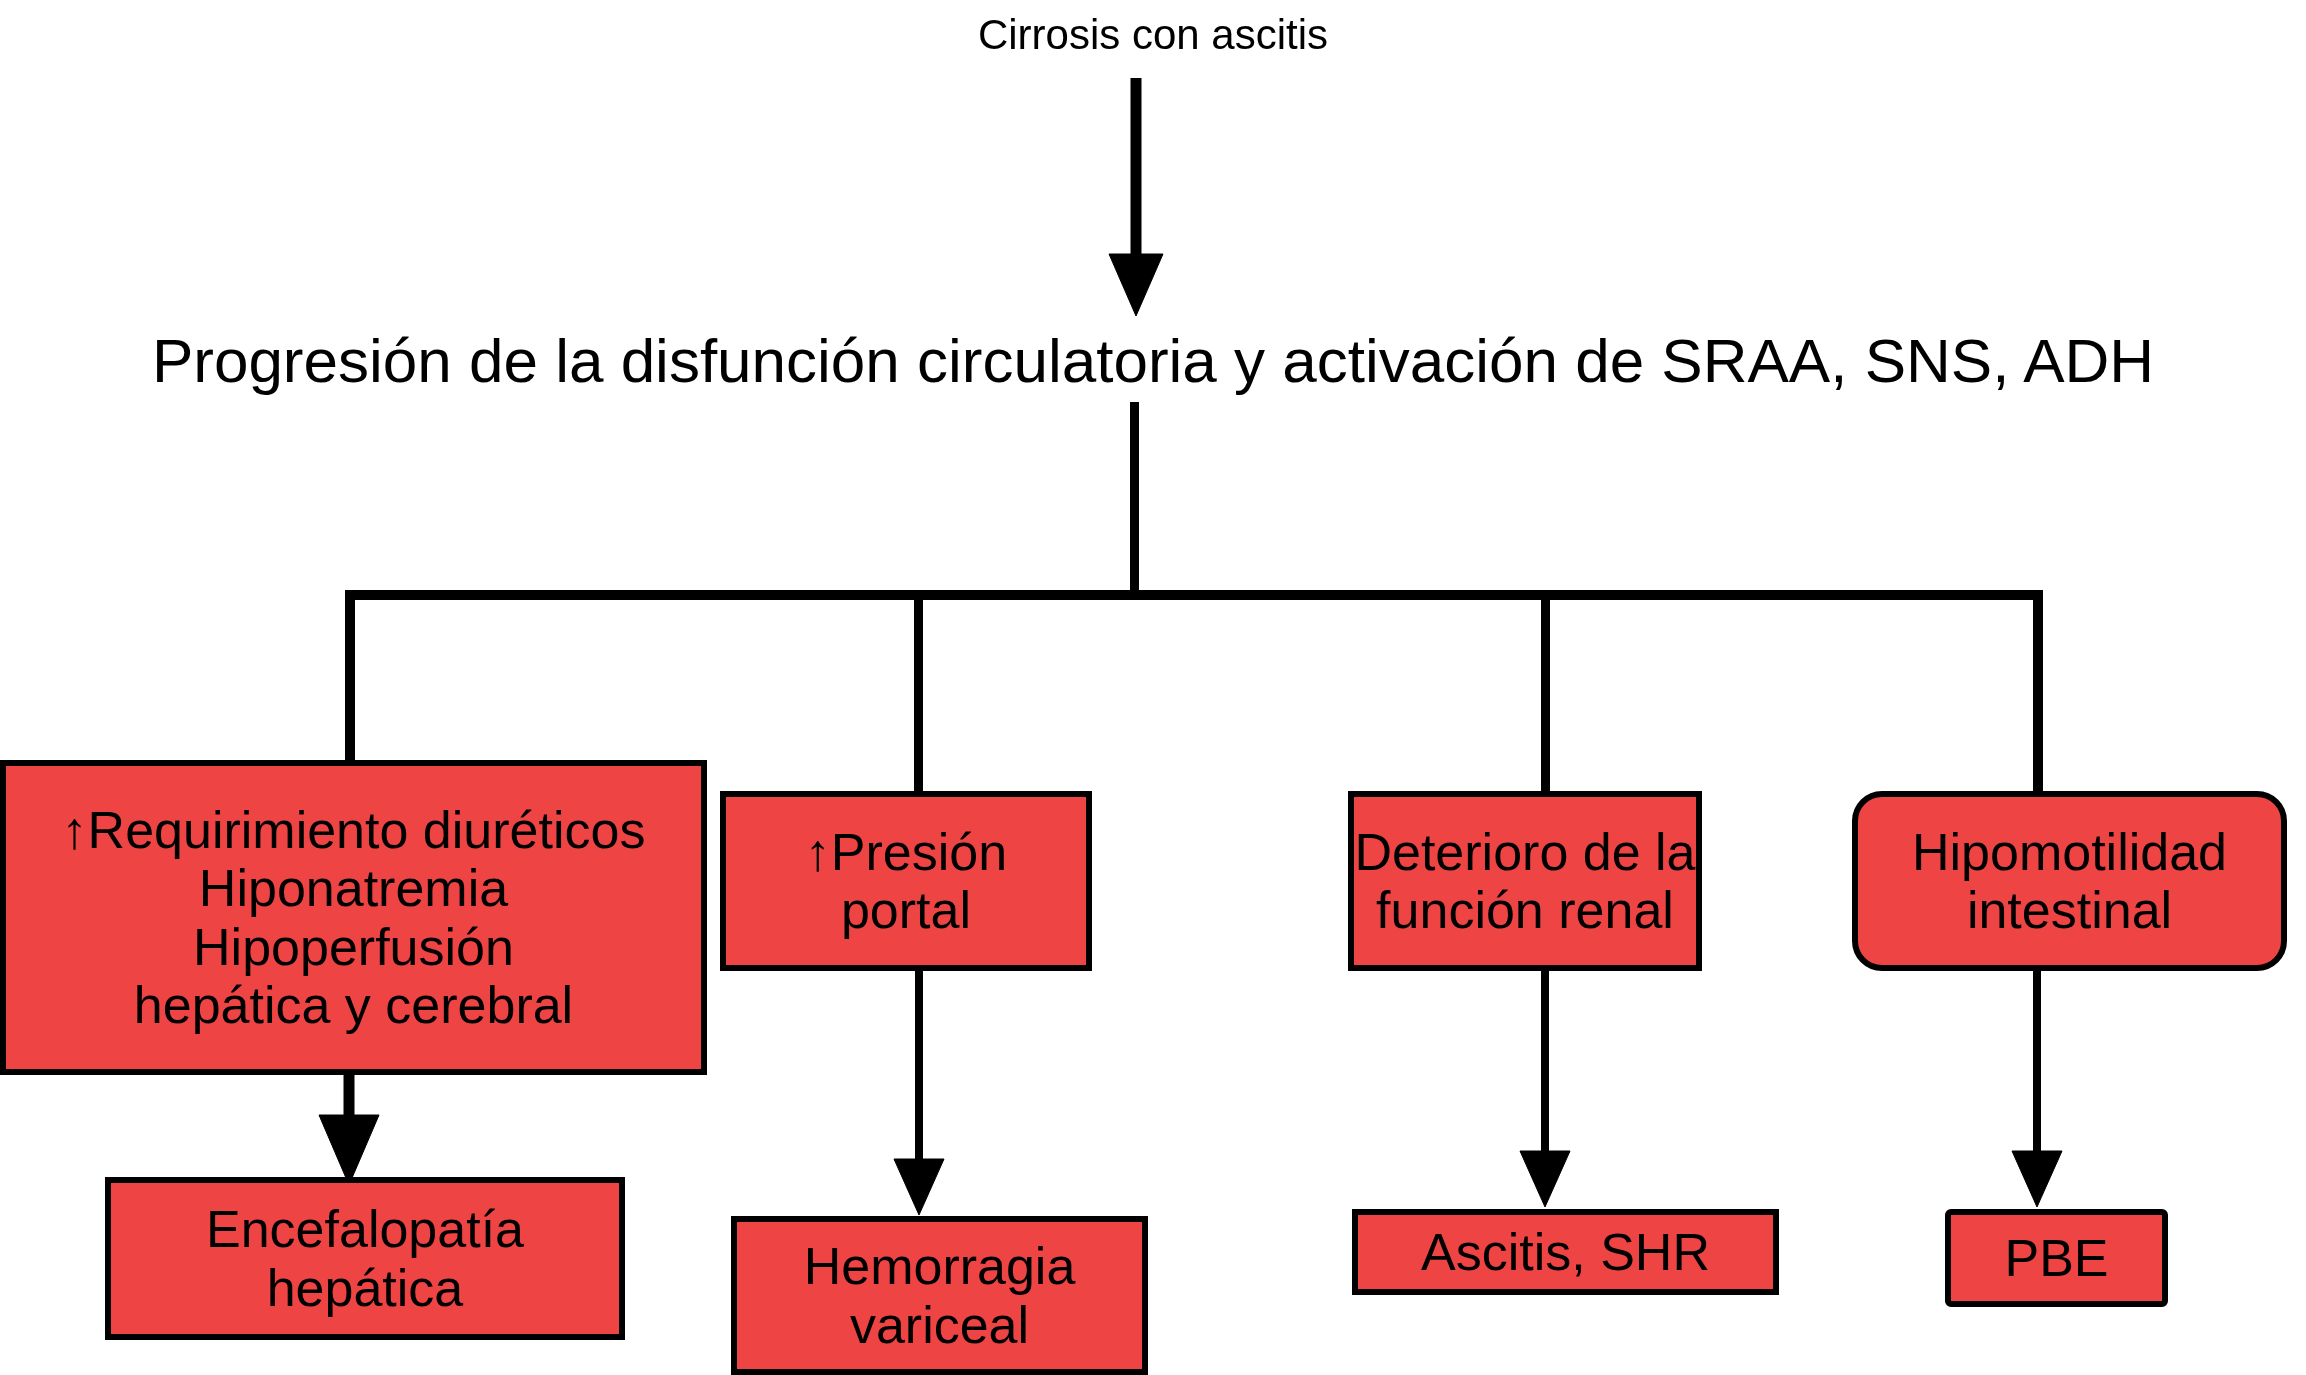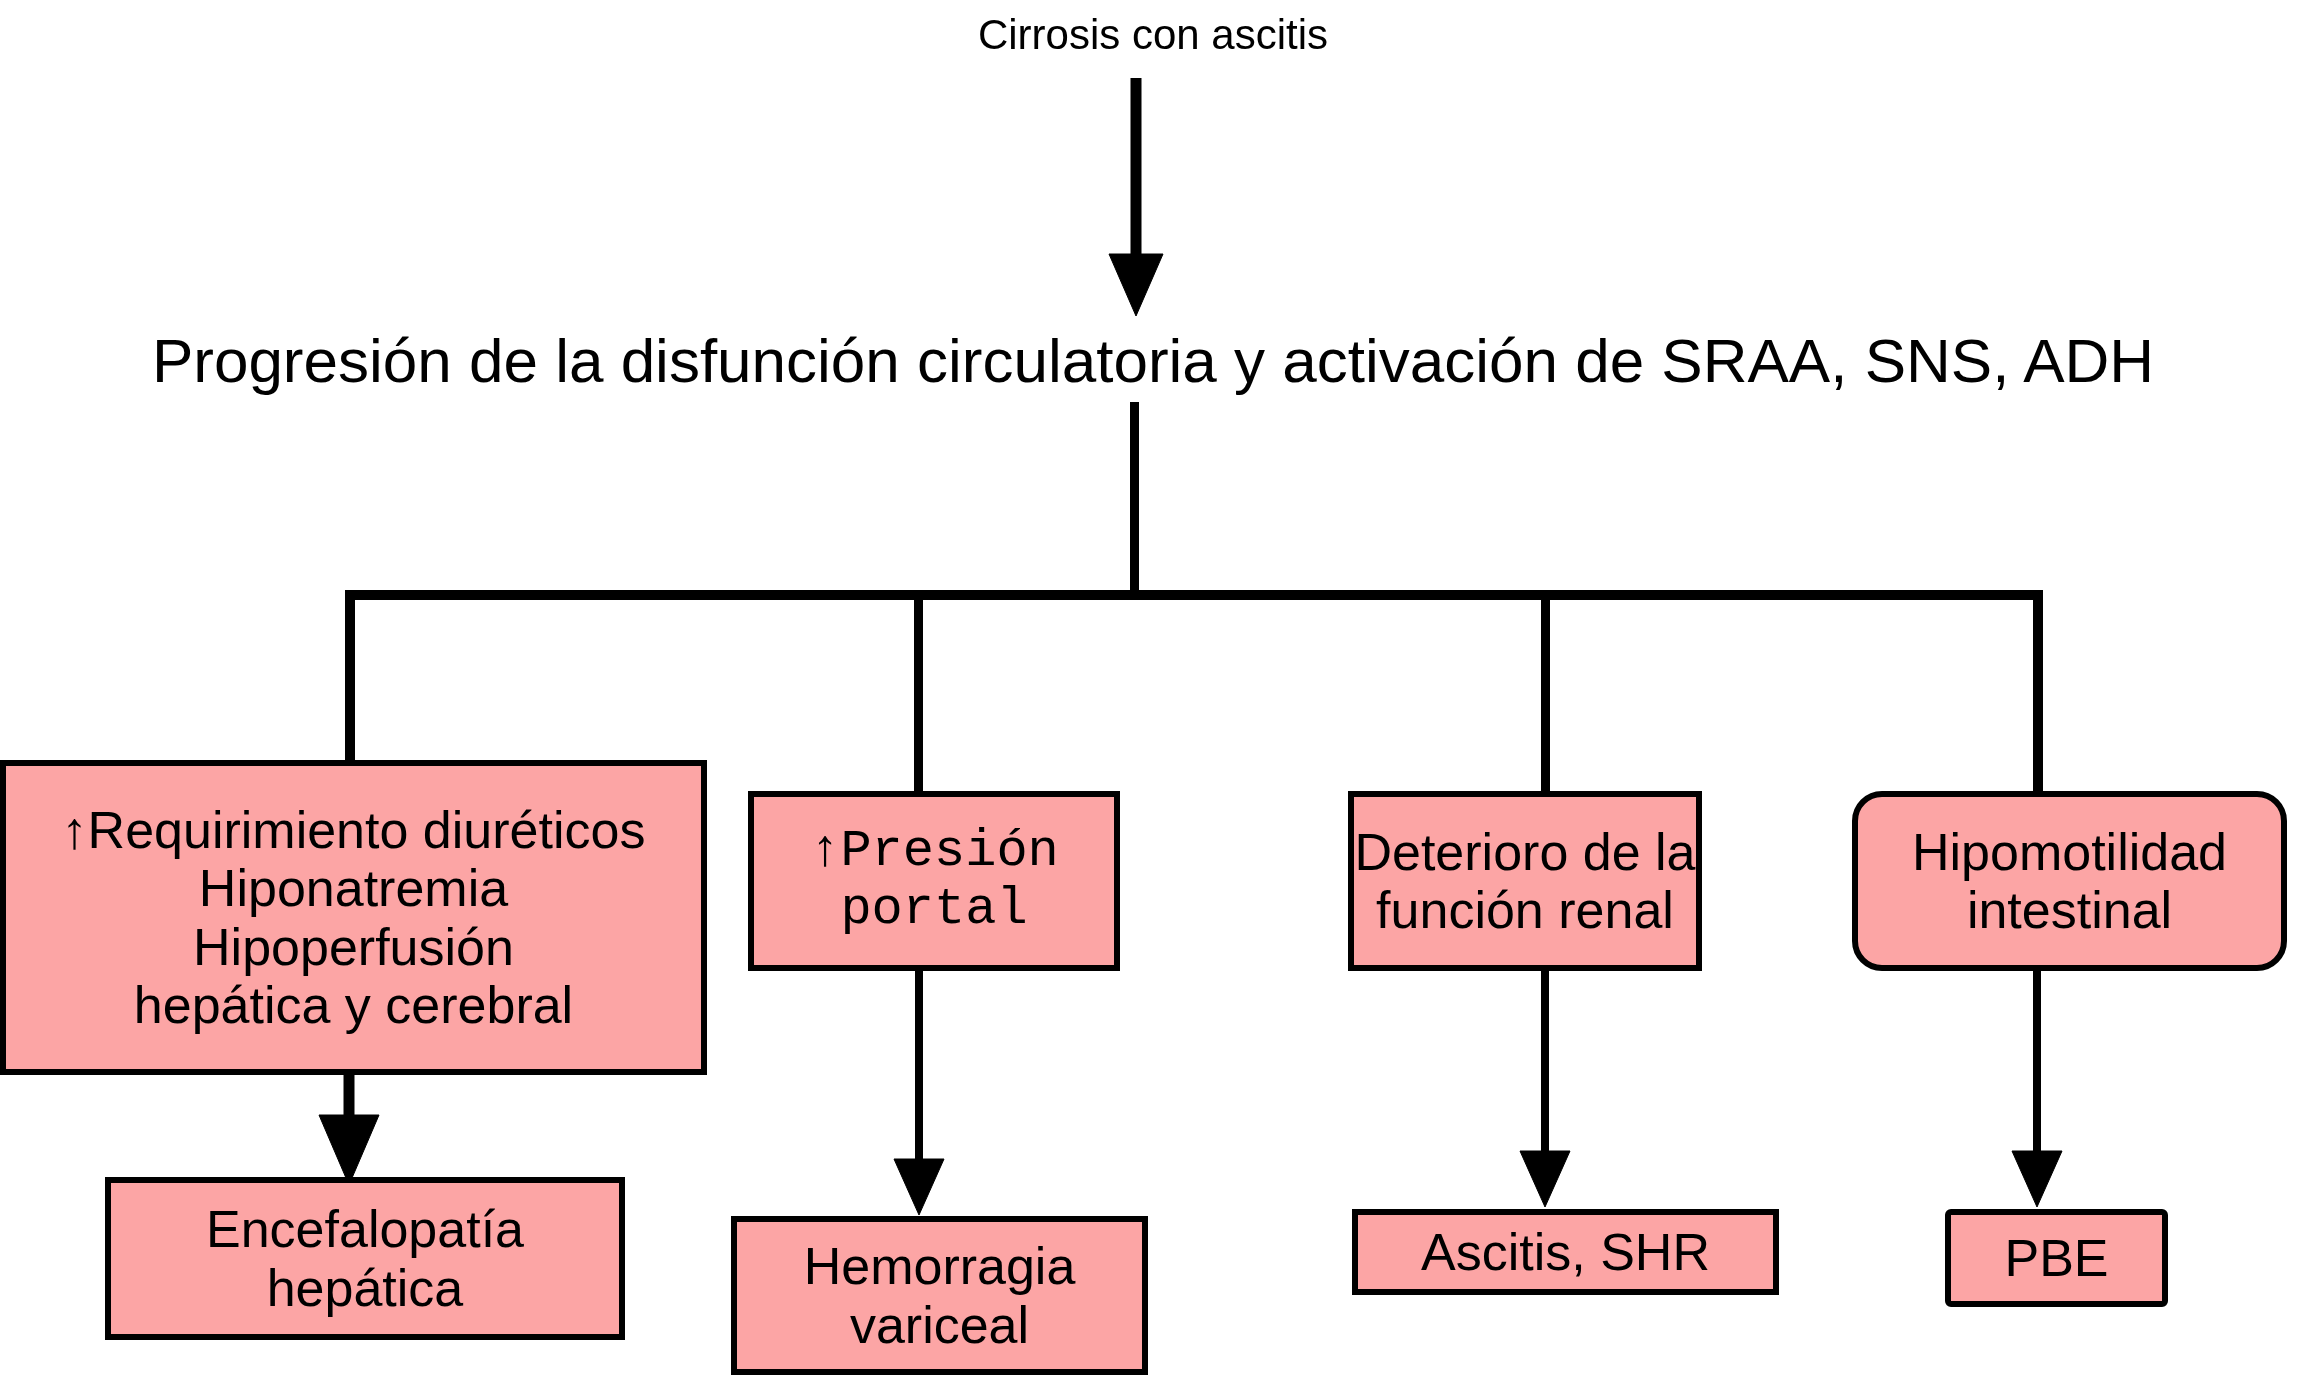--- a/index.html
+++ b/index.html
@@ -5,21 +5,21 @@
   html,body{margin:0;padding:0;background:#ffffff;}
   body{width:2306px;height:1375px;position:relative;overflow:hidden;
        font-family:"Liberation Sans","DejaVu Sans",sans-serif;color:#000;}
   #stage{position:absolute;left:0;top:0;width:2306px;height:1375px;}
 
   .txt{position:absolute;white-space:pre;color:#000;line-height:1.0;}
 
   .title{font-size:42px;letter-spacing:0px;}
   .subtitle{font-size:62px;letter-spacing:0px;}
 
-  .node{position:absolute;border:6px solid #000;background:#fca5a5;
+  .node{position:absolute;border:6px solid #000;background:#ef4444;
         box-sizing:border-box;display:flex;align-items:center;justify-content:center;}
   .node .label{font-size:52px;line-height:1.12;text-align:center;white-space:pre-line;}
 
   .vline{position:absolute;background:#000;}
   .hline{position:absolute;background:#000;}
 
   svg.arrow{position:absolute;overflow:visible;}
   svg.arrow path, svg.arrow line{stroke:#000;fill:#000;}
 </style>
 </head>
@@ -45,21 +45,21 @@
   <div class="vline" style="left:1541px;top:590px;width:9px;height:202px;"></div>
   <div class="vline" style="left:2033px;top:590px;width:10px;height:202px;"></div>
 
   <div class="node" style="left:0px;top:760px;width:707px;height:315px;">
     <span class="label">↑Requirimiento diuréticos
 Hiponatremia
 Hipoperfusión
 hepática y cerebral</span>
   </div>
 
-  <div class="node" style="left:748px;top:791px;width:372px;height:180px;font-family:Liberation Mono, monospace;">
+  <div class="node" style="left:720px;top:791px;width:372px;height:180px;">
     <span class="label">↑Presión
 portal</span>
   </div>
 
   <div class="node" style="left:1348px;top:791px;width:354px;height:180px;">
     <span class="label">Deterioro de la
 función renal</span>
   </div>
 
   <div class="node" style="left:1852px;top:791px;width:435px;height:180px;border-radius:30px;">

